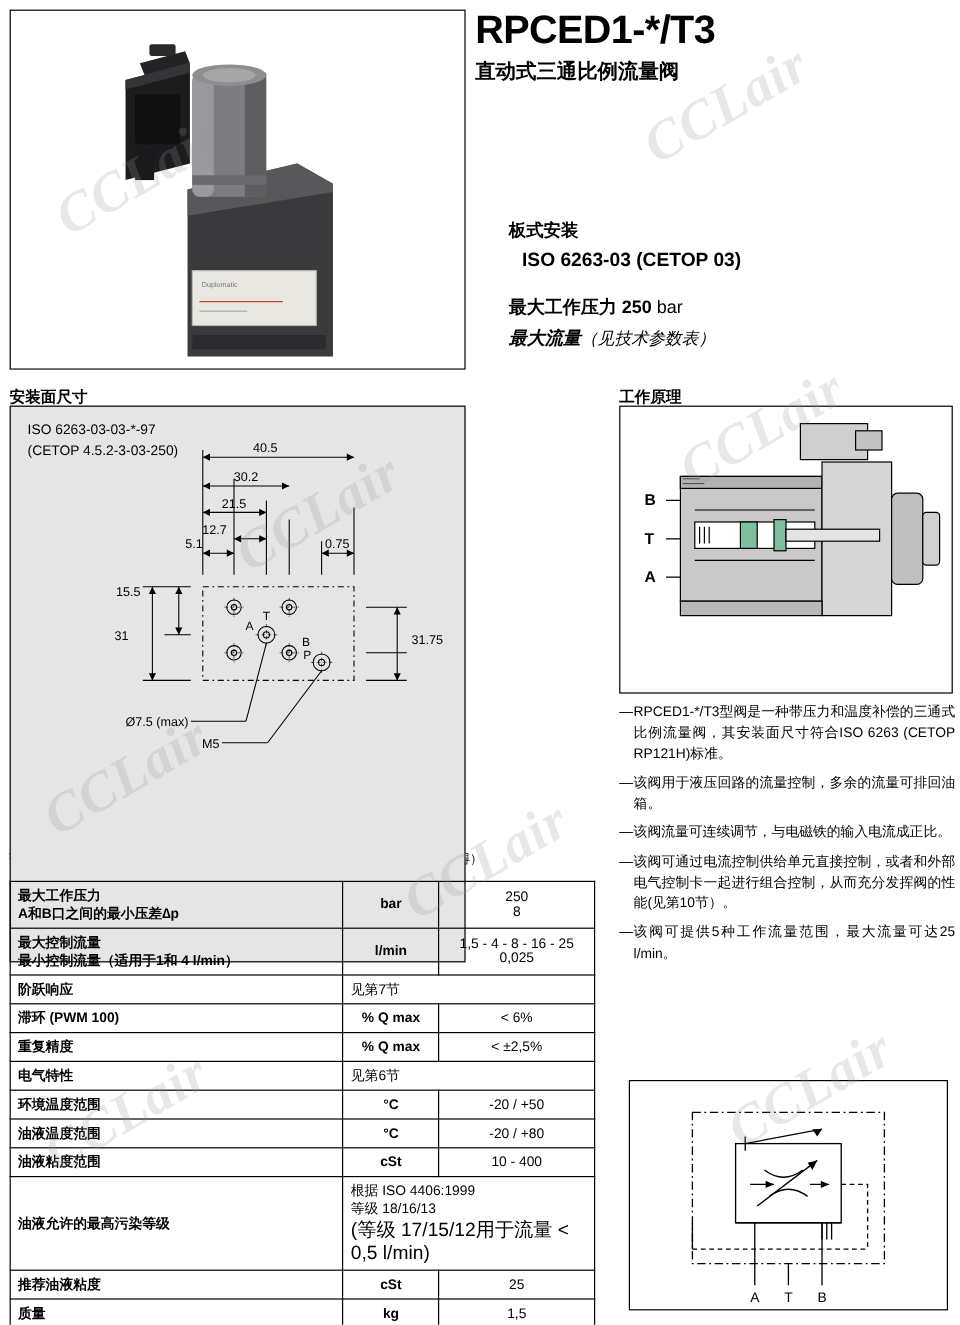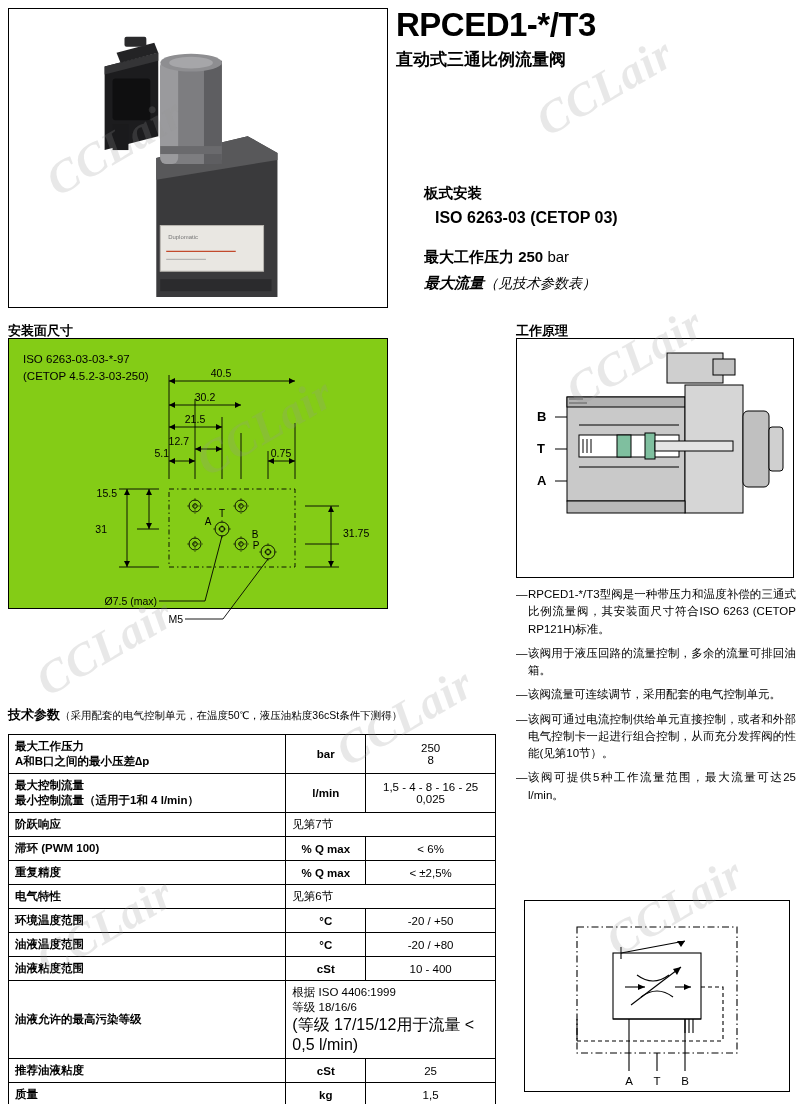--- a/index.html
+++ b/index.html
@@ -67,22 +67,22 @@
   }
   #h-mount { left: 8px; top: 322px; }
   #h-princ { left: 516px; top: 322px; }
   #h-tech  { left: 8px; top: 706px; }
   #h-tech .note { font-weight: normal; font-size: 10.5px; }
   #h-symbol{ left: 524px; top: 904px; }
 
   
   #mount-box {
     position: absolute; left: 8px; top: 338px;
-    width: 380px; height: 271px;
-    border: 1px solid #000; background: #84cc16;
+    width: 380px; height: 464px;
+    border: 1px solid #000; background: #e5e5e5;
   }
   #mount-iso {
     position: absolute; left: 14px; top: 12px;
     font-size: 11.5px; line-height: 1.45;
   }
 
   
   #princ-box {
     position: absolute; left: 516px; top: 338px;
     width: 278px; height: 240px;
@@ -318,21 +318,21 @@
   <div class="bullet">
       <span class="dash">—</span>
       <span class="txt">RPCED1-*/T3型阀是一种带压力和温度补偿的三通式比例流量阀，其安装面尺寸符合ISO 6263 (CETOP RP121H)标准。</span>
     </div>
   <div class="bullet">
       <span class="dash">—</span>
       <span class="txt">该阀用于液压回路的流量控制，多余的流量可排回油箱。</span>
     </div>
   <div class="bullet">
       <span class="dash">—</span>
-      <span class="txt">该阀流量可连续调节，采用配套的电气控制单元。</span>
+      <span class="txt">该阀流量可连续调节，与电磁铁的输入电流成正比。</span>
     </div>
   <div class="bullet">
       <span class="dash">—</span>
       <span class="txt">该阀可通过电流控制供给单元直接控制，或者和外部电气控制卡一起进行组合控制，从而充分发挥阀的性能(见第10节）。</span>
     </div>
   <div class="bullet">
       <span class="dash">—</span>
       <span class="txt">该阀可提供5种工作流量范围，最大流量可达25 l/min。</span>
     </div>
 </div>
@@ -391,21 +391,21 @@
     </tr>
     <tr>
       <td class="c1">油液粘度范围</td>
       <td class="c2">cSt</td>
       <td class="c3">10 - 400</td>
     </tr>
     <tr>
       <td class="c1">油液允许的最高污染等级</td>
       <td class="span" colspan="2">
         <div>根据 ISO 4406:1999</div>
-        <div>等级 18/16/6</div>
+        <div>等级 18/16/13</div>
         <div class="sub">(等级 17/15/12用于流量 &lt; 0,5 l/min)</div>
       </td>
     </tr>
     <tr>
       <td class="c1">推荐油液粘度</td>
       <td class="c2">cSt</td>
       <td class="c3">25</td>
     </tr>
     <tr>
       <td class="c1">质量</td>

